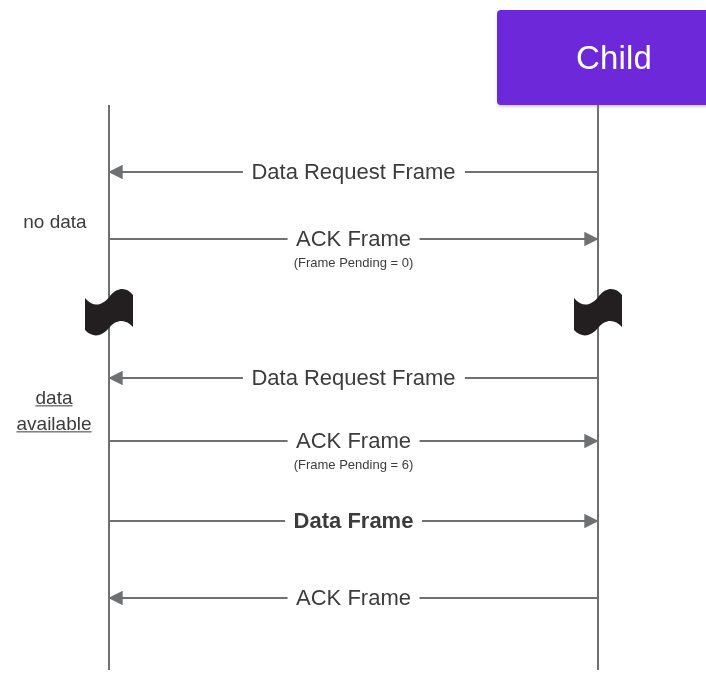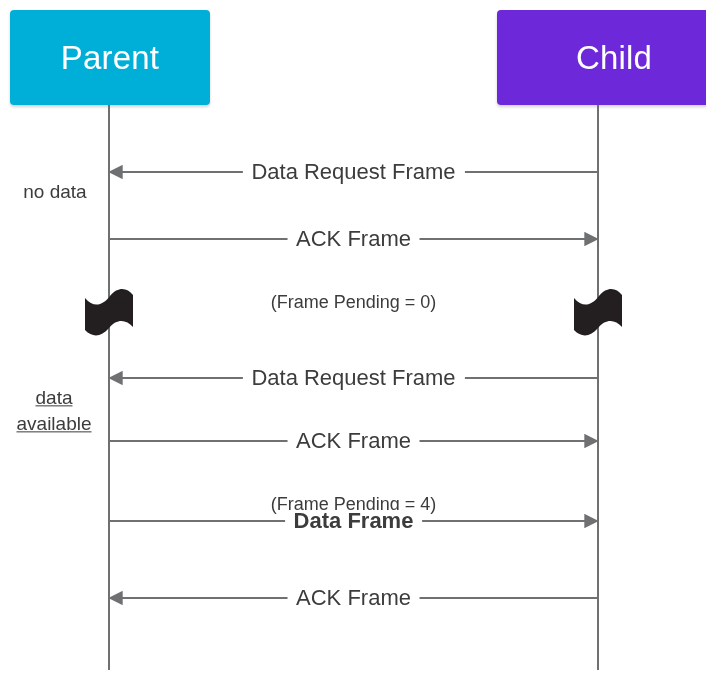--- a/index.html
+++ b/index.html
@@ -37,28 +37,27 @@
     font-size: 22px;
     color: #3c3c3c;
     white-space: nowrap;
     transform: translate(-50%, -50%);
     background: #ffffff;
     padding: 0 9px;
     line-height: 1;
   }
   .msg-sublabel {
     position: absolute;
-    font-size: 18px;
+    font-size: 13px;
     color: #3c3c3c;
     white-space: nowrap;
     transform: translate(-50%, -50%);
     background: #ffffff;
     padding: 0 6px;
     line-height: 1;
-    margin-top: 40px;
   }
   .side-note {
     position: absolute;
     font-size: 19px;
     color: #3c3c3c;
     line-height: 1.35;
     transform: translate(-50%, -50%);
     text-align: center;
     white-space: pre-line;
   }
@@ -69,23 +68,20 @@
     width: 706px;
     height: 676px;
     pointer-events: none;
   }
 </style>
 </head>
 <body>
 
 <div id="canvas">
 
-  <div class="actor-box" id="actor-parent" style="left: 10px; top: 10px; width: 200px; height: 95px; background: rgb(0, 175, 215);">
-    <span class="actor-label">Parent</span>
-  </div>
   <div class="actor-box" id="actor-child" style="left: 497px; top: 10px; width: 234px; height: 95px; background: #6d28d9;">
     <span class="actor-label">Child</span>
   </div>
 
   <svg class="overlay" id="wires" viewBox="0 0 706 676">
     <defs>
       <marker id="arrowR" viewBox="0 0 10 10" refX="9.5" refY="5" markerWidth="7.2" markerHeight="7.2" orient="auto-start-reverse">
         <path d="M 0 0 L 10 5 L 0 10 z" fill="#6f7072"></path>
       </marker>
     </defs>
@@ -106,23 +102,23 @@
         <path d="M 574 298 C 582.64 308, 591.28 306, 598.96 296 C 607.6 286, 616.24 288, 622 295 L 622 327 C 615.28 320, 606.64 318, 598 328 C 590.32 337, 581.68 338, 574 330 Z" fill="#231f20"></path>
       </g>
   </svg>
 
   <div id="labels-layer">
       <div class="msg-label" style="left: 353.5px; top: 172px;">Data Request Frame</div>
       <div class="msg-label" style="left: 353.5px; top: 239px;">ACK Frame</div>
       <div class="msg-sublabel" style="left: 353.5px; top: 262px;">(Frame Pending = 0)</div>
       <div class="msg-label" style="left: 353.5px; top: 378px;">Data Request Frame</div>
       <div class="msg-label" style="left: 353.5px; top: 441px;">ACK Frame</div>
-      <div class="msg-sublabel" style="left: 353.5px; top: 464px;">(Frame Pending = 4)</div>
+      <div class="msg-sublabel" style="left: 353.5px; top: 464px;">(Frame Pending = 6)</div>
       <div class="msg-label" style="left: 353.5px; top: 521px; font-weight: bold;">Data Frame</div>
       <div class="msg-label" style="left: 353.5px; top: 598px;">ACK Frame</div>
     </div>
   <div id="notes-layer">
-      <div class="side-note" style="left: 55px; top: 192px;">no data</div>
+      <div class="side-note" style="left: 55px; top: 222px;">no data</div>
       <div class="side-note" style="left: 54px; top: 411px; text-decoration: underline;">data
 available</div>
     </div>
 
 </div>
 
 </body></html>

